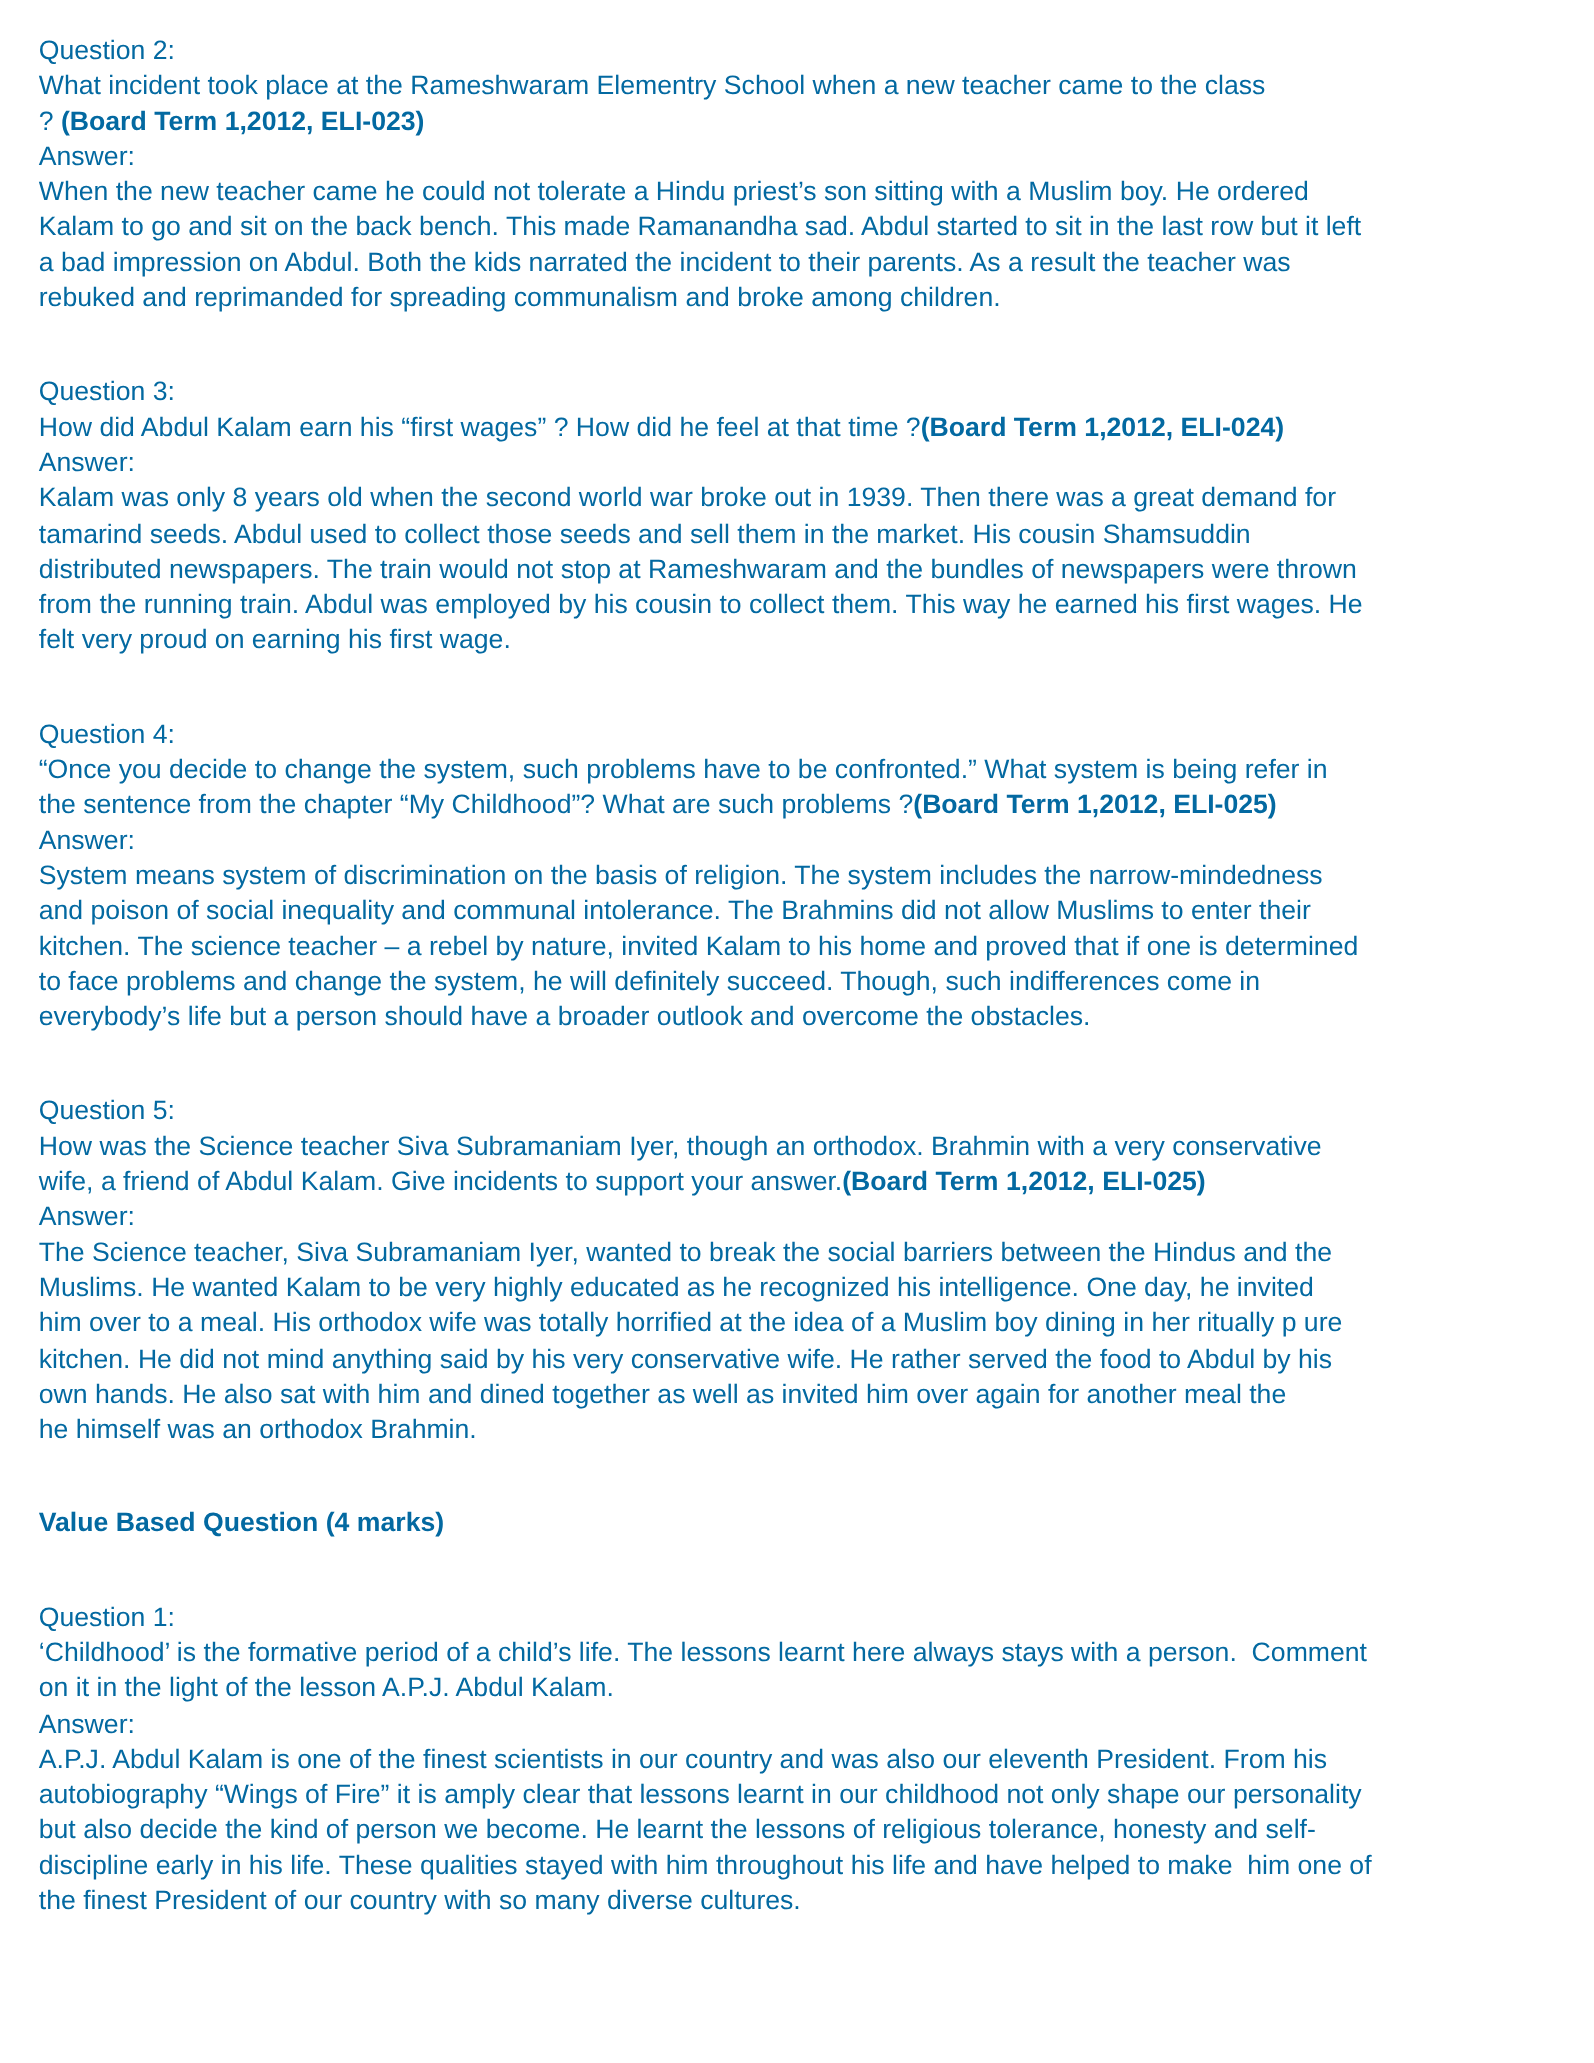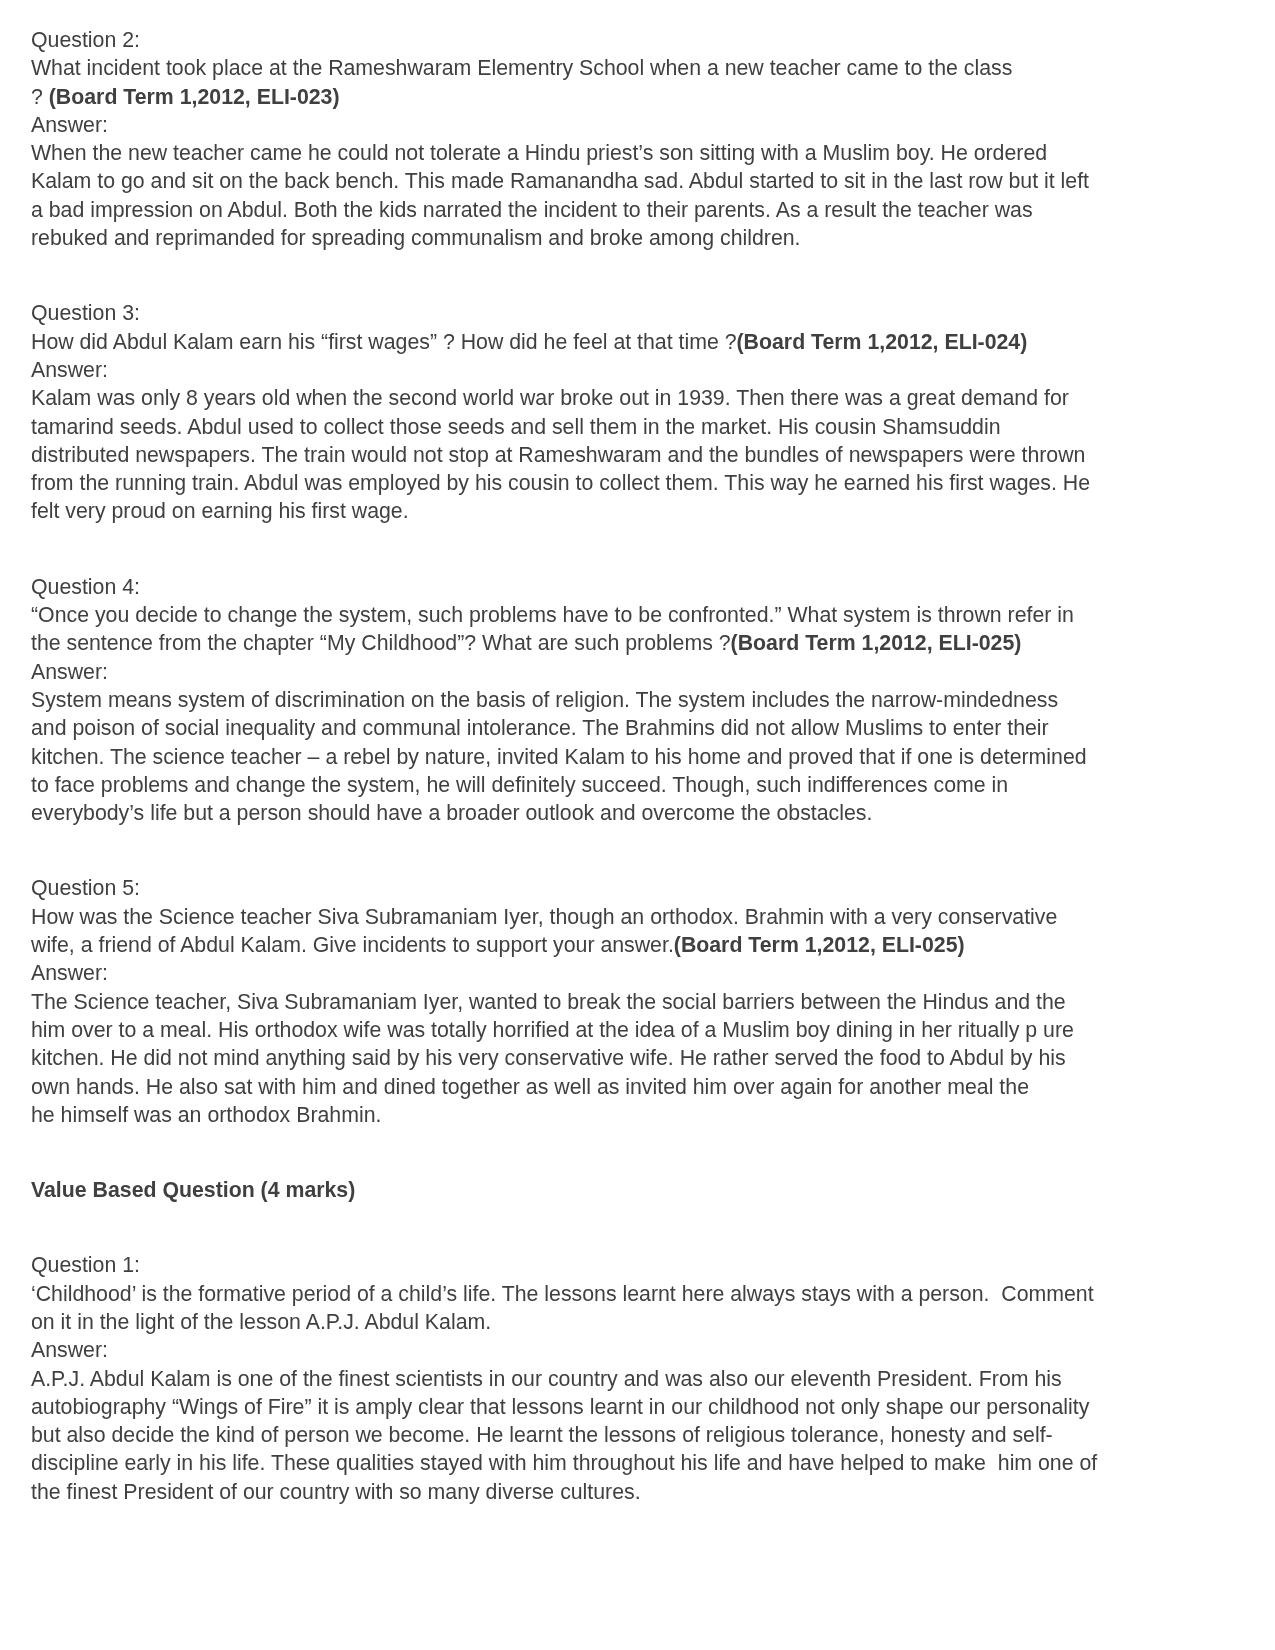--- a/index.html
+++ b/index.html
@@ -30,21 +30,21 @@
     white-space: pre;
     font-weight: 400;
   }
   .line span { font-weight: 400; }
   .line span.b { font-weight: 700; }
 </style>
 </head>
 <body>
 
 <div class="page">
-  <div style="color: #404040;">
+  <div style="color: #0369a1;">
       <div class="block">
         <div class="line"><span>Question 2:</span></div>
         <div class="line"><span>What incident took place at the Rameshwaram Elementry School when a new teacher came to the class</span></div>
         <div class="line"><span>? </span><span class="b">(Board Term 1,2012, ELI-023)</span></div>
         <div class="line"><span>Answer:</span></div>
         <div class="line"><span>When the new teacher came he could not tolerate a Hindu priest’s son sitting with a Muslim boy. He ordered</span></div>
         <div class="line"><span>Kalam to go and sit on the back bench. This made Ramanandha sad. Abdul started to sit in the last row but it left</span></div>
         <div class="line"><span>a bad impression on Abdul. Both the kids narrated the incident to their parents. As a result the teacher was</span></div>
         <div class="line"><span>rebuked and reprimanded for spreading communalism and broke among children.</span></div>
       </div>
@@ -53,35 +53,36 @@
         <div class="line"><span>How did Abdul Kalam earn his “first wages” ? How did he feel at that time ?</span><span class="b">(Board Term 1,2012, ELI-024)</span></div>
         <div class="line"><span>Answer:</span></div>
         <div class="line"><span>Kalam was only 8 years old when the second world war broke out in 1939. Then there was a great demand for</span></div>
         <div class="line"><span>tamarind seeds. Abdul used to collect those seeds and sell them in the market. His cousin Shamsuddin</span></div>
         <div class="line"><span>distributed newspapers. The train would not stop at Rameshwaram and the bundles of newspapers were thrown</span></div>
         <div class="line"><span>from the running train. Abdul was employed by his cousin to collect them. This way he earned his first wages. He</span></div>
         <div class="line"><span>felt very proud on earning his first wage.</span></div>
       </div>
       <div class="block">
         <div class="line"><span>Question 4:</span></div>
-        <div class="line"><span>“Once you decide to change the system, such problems have to be confronted.” What system is thrown refer in</span></div>
+        <div class="line"><span>“Once you decide to change the system, such problems have to be confronted.” What system is being refer in</span></div>
         <div class="line"><span>the sentence from the chapter “My Childhood”? What are such problems ?</span><span class="b">(Board Term 1,2012, ELI-025)</span></div>
         <div class="line"><span>Answer:</span></div>
         <div class="line"><span>System means system of discrimination on the basis of religion. The system includes the narrow-mindedness</span></div>
         <div class="line"><span>and poison of social inequality and communal intolerance. The Brahmins did not allow Muslims to enter their</span></div>
         <div class="line"><span>kitchen. The science teacher – a rebel by nature, invited Kalam to his home and proved that if one is determined</span></div>
         <div class="line"><span>to face problems and change the system, he will definitely succeed. Though, such indifferences come in</span></div>
         <div class="line"><span>everybody’s life but a person should have a broader outlook and overcome the obstacles.</span></div>
       </div>
       <div class="block">
         <div class="line"><span>Question 5:</span></div>
         <div class="line"><span>How was the Science teacher Siva Subramaniam Iyer, though an orthodox. Brahmin with a very conservative</span></div>
         <div class="line"><span>wife, a friend of Abdul Kalam. Give incidents to support your answer.</span><span class="b">(Board Term 1,2012, ELI-025)</span></div>
         <div class="line"><span>Answer:</span></div>
         <div class="line"><span>The Science teacher, Siva Subramaniam Iyer, wanted to break the social barriers between the Hindus and the</span></div>
+        <div class="line"><span>Muslims. He wanted Kalam to be very highly educated as he recognized his intelligence. One day, he invited</span></div>
         <div class="line"><span>him over to a meal. His orthodox wife was totally horrified at the idea of a Muslim boy dining in her ritually p ure</span></div>
         <div class="line"><span>kitchen. He did not mind anything said by his very conservative wife. He rather served the food to Abdul by his</span></div>
         <div class="line"><span>own hands. He also sat with him and dined together as well as invited him over again for another meal the</span></div>
         <div class="line"><span>he himself was an orthodox Brahmin.</span></div>
       </div>
       <div class="block">
         <div class="line"><span class="b">Value Based Question (4 marks)</span></div>
       </div>
       <div class="block">
         <div class="line"><span>Question 1:</span></div>

